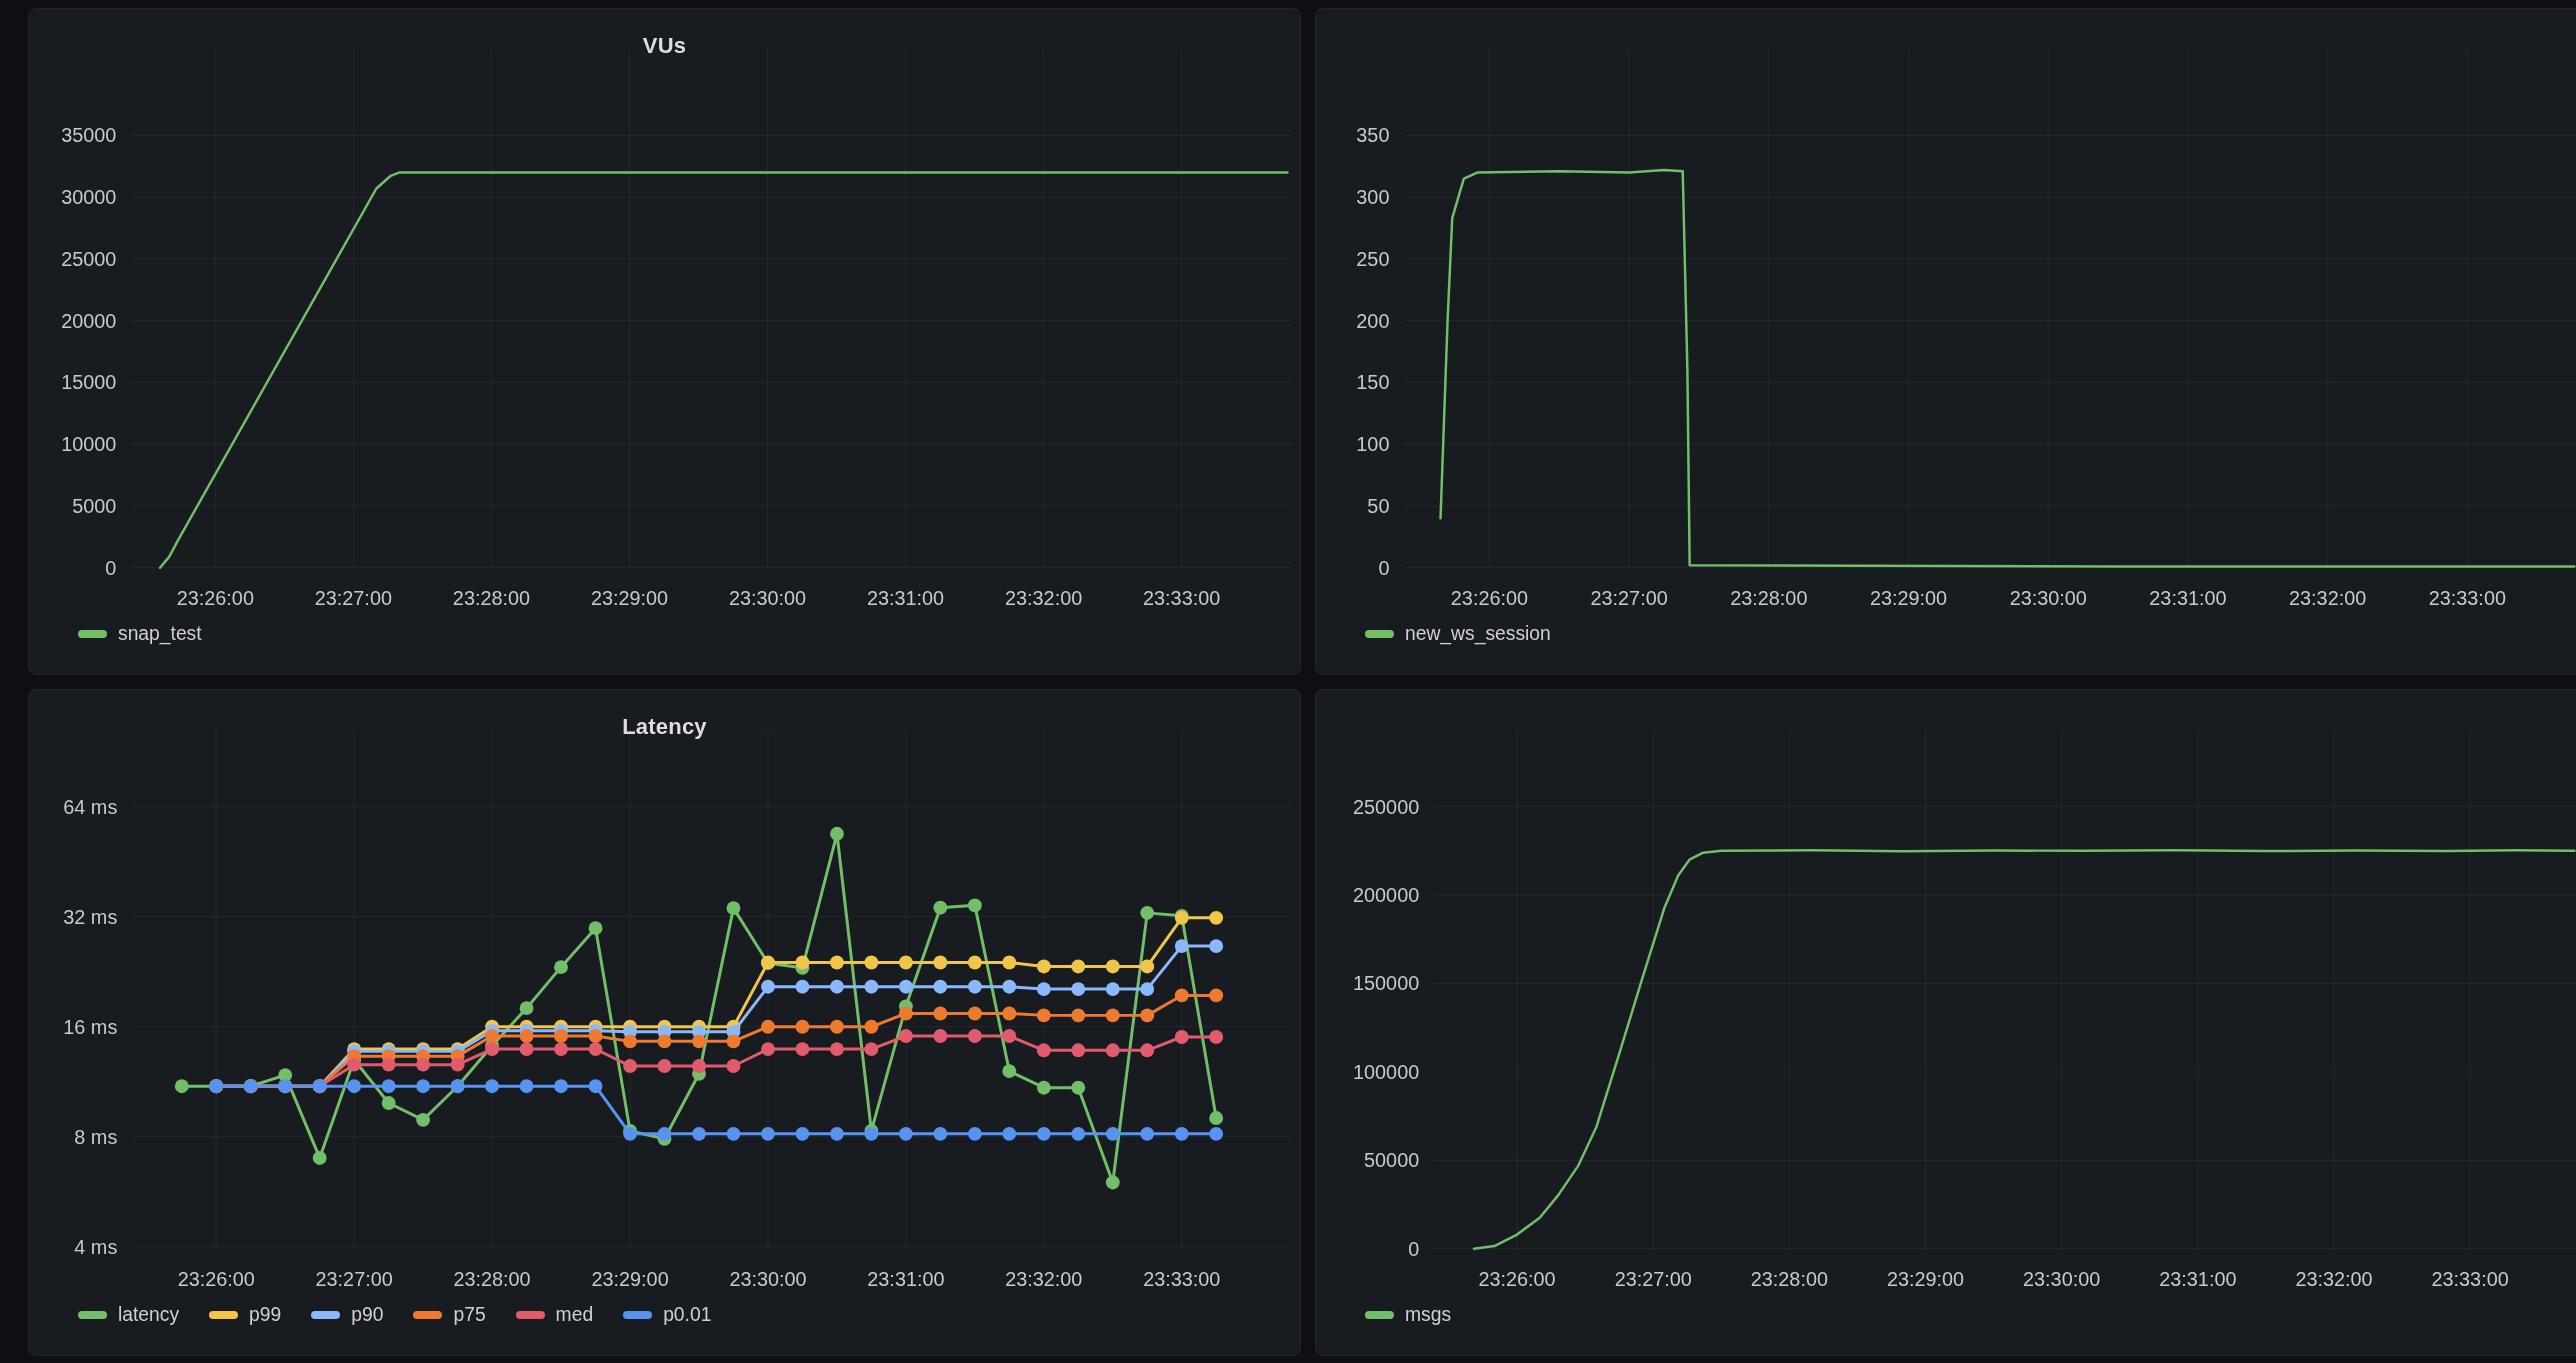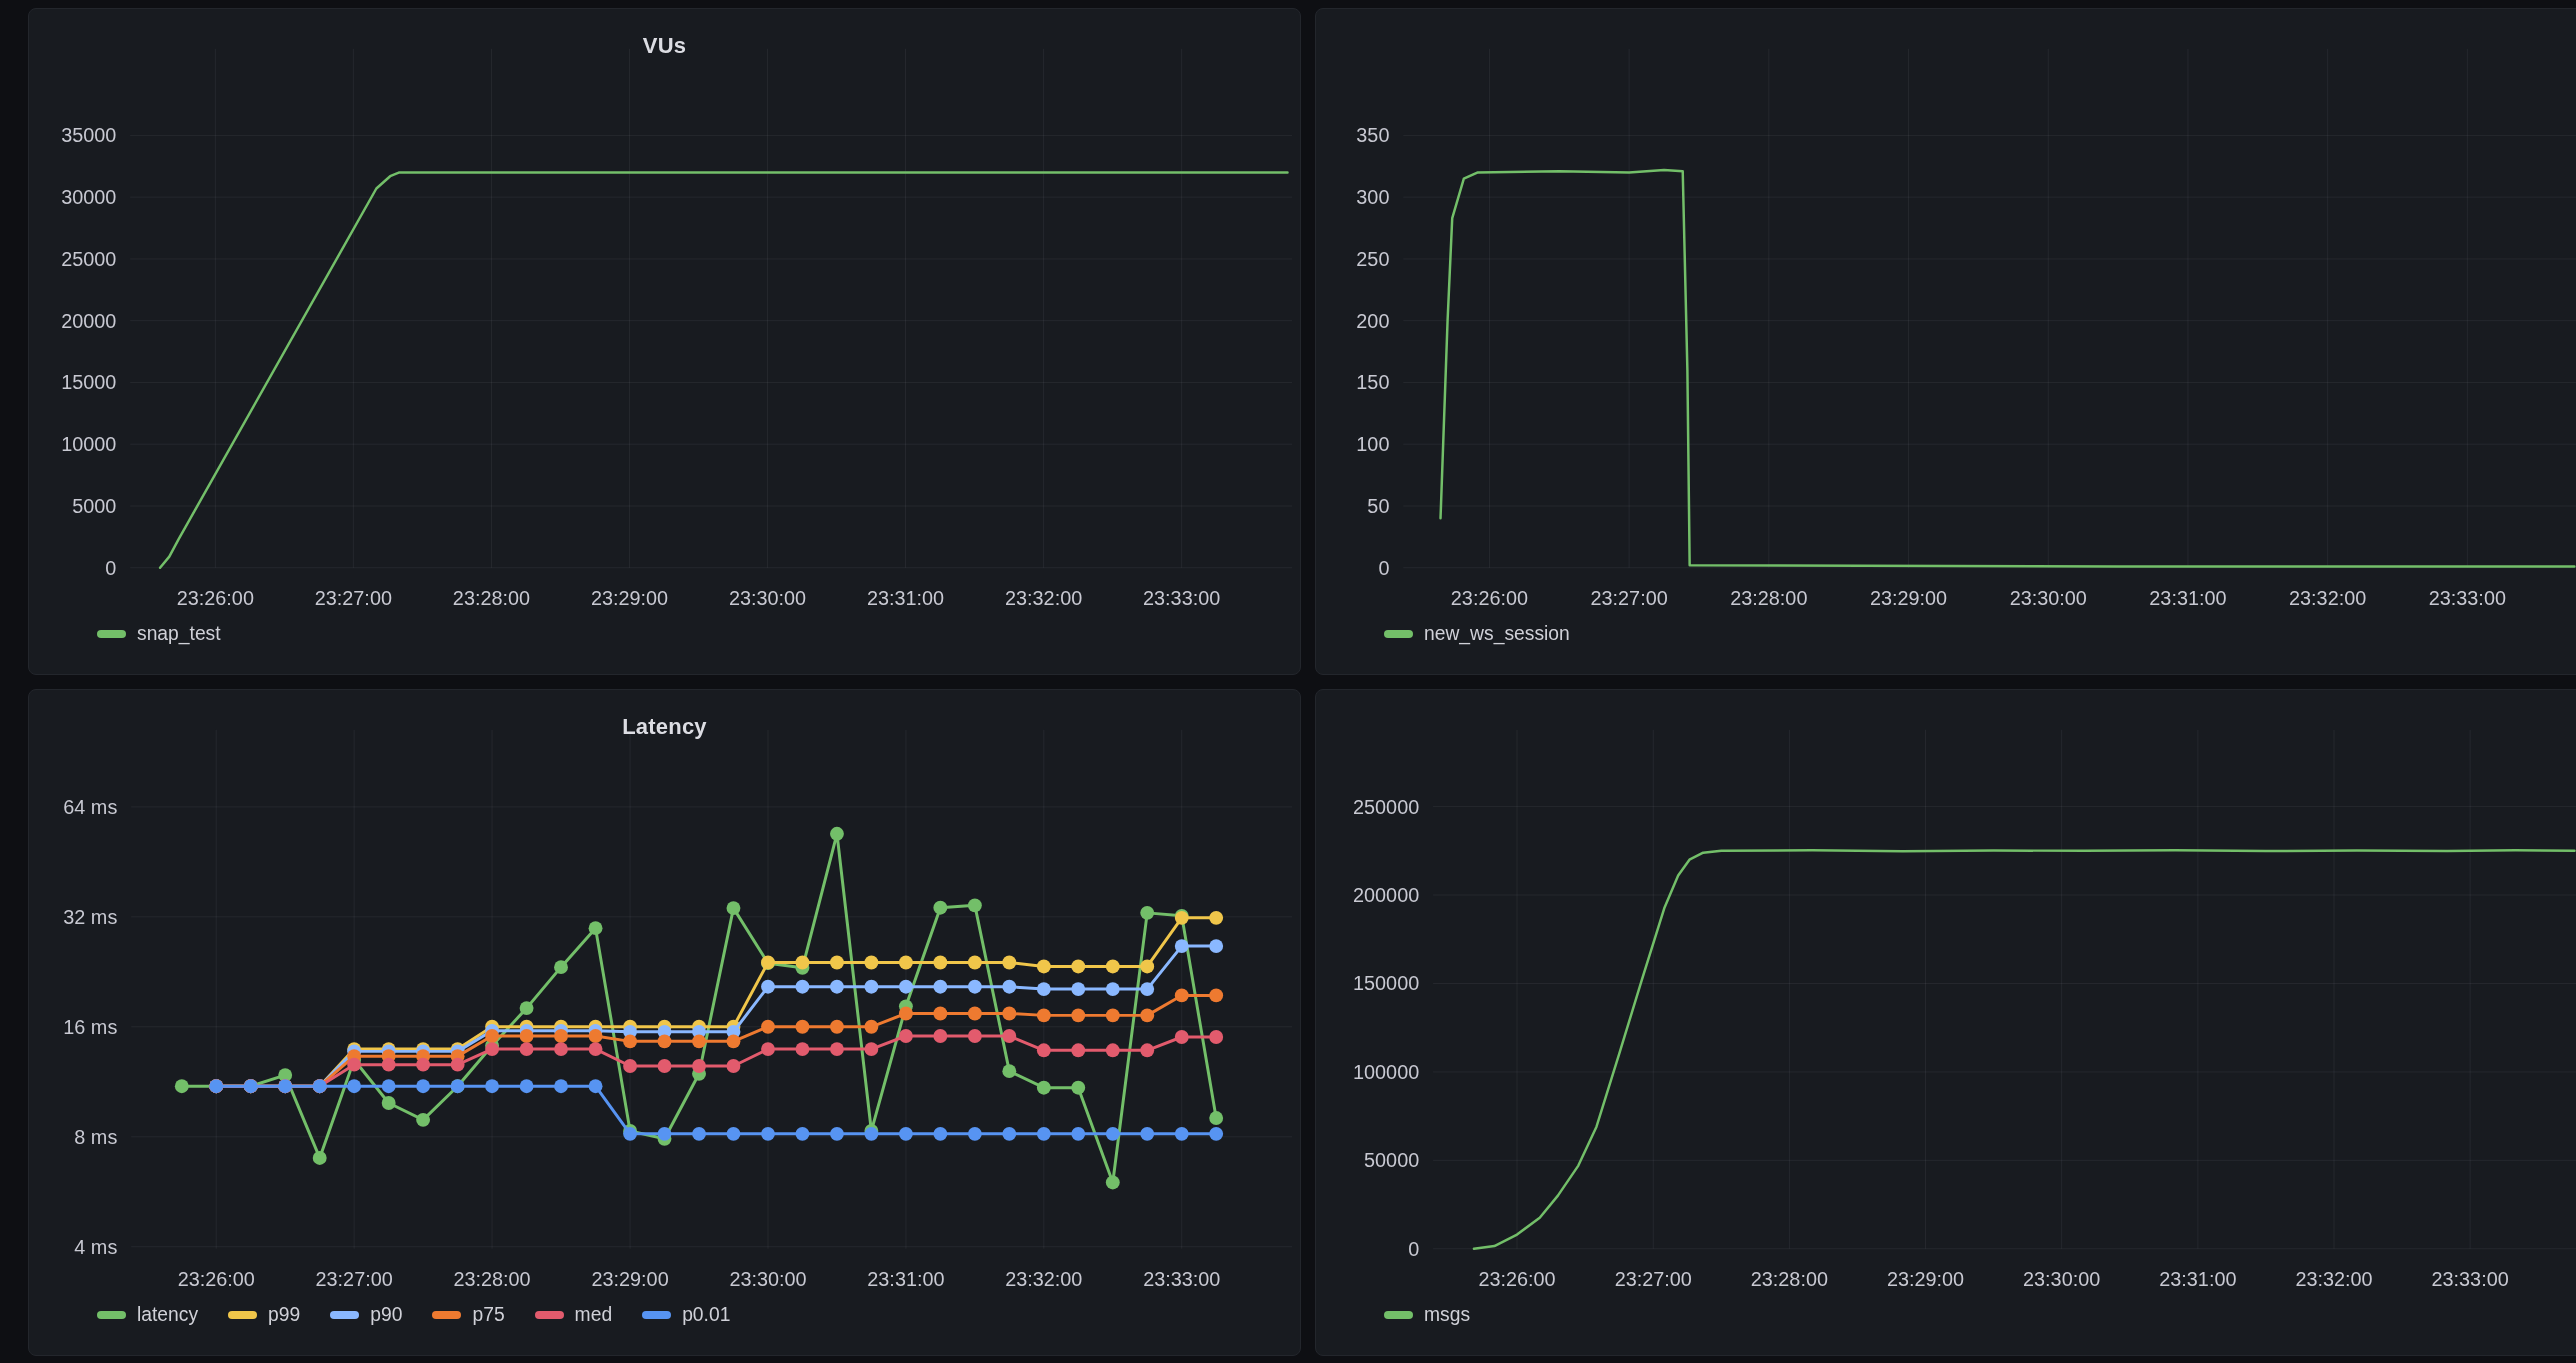--- a/index.html
+++ b/index.html
@@ -10,21 +10,21 @@
   html,body{margin:0;padding:0;background:var(--page-bg);}
   body{width:2576px;height:1363px;font-family:"Liberation Sans",sans-serif;}
   .dashboard{display:grid;grid-template-columns:1273px 1273px;grid-template-rows:667px 667px;
     gap:14px;padding:8px;width:2576px;height:1172px;margin-left:20px;}
   .panel{position:relative;background:var(--panel-bg);border:1px solid var(--panel-border);
     border-radius:8px;overflow:hidden;}
   .panel-title{position:absolute;top:0;left:0;right:0;margin:0;padding-top:24px;text-align:center;
     font-size:22px;font-weight:600;letter-spacing:0.2px;color:var(--title-text);cursor:pointer;z-index:2;}
   svg.chart{position:absolute;left:0;top:0;width:1273px;height:667px;display:block;}
   .chart text{font-family:"Liberation Sans",sans-serif;font-size:20px;fill:var(--tick-text);}
-  .legend{position:absolute;left:68px;top:615px;display:flex;align-items:center;gap:30px;z-index:2;}
+  .legend{position:absolute;left:49px;top:615px;display:flex;align-items:center;gap:30px;z-index:2;}
   .legend-item{display:flex;align-items:center;gap:11px;cursor:pointer;}
   .legend-marker{width:29px;height:8px;border-radius:4px;flex:none;}
   .legend-label{font-size:19.3px;color:#d0d1d8;line-height:1;}
 </style>
 </head>
 <body>
 
 <div class="dashboard">
 
   <section class="panel">

